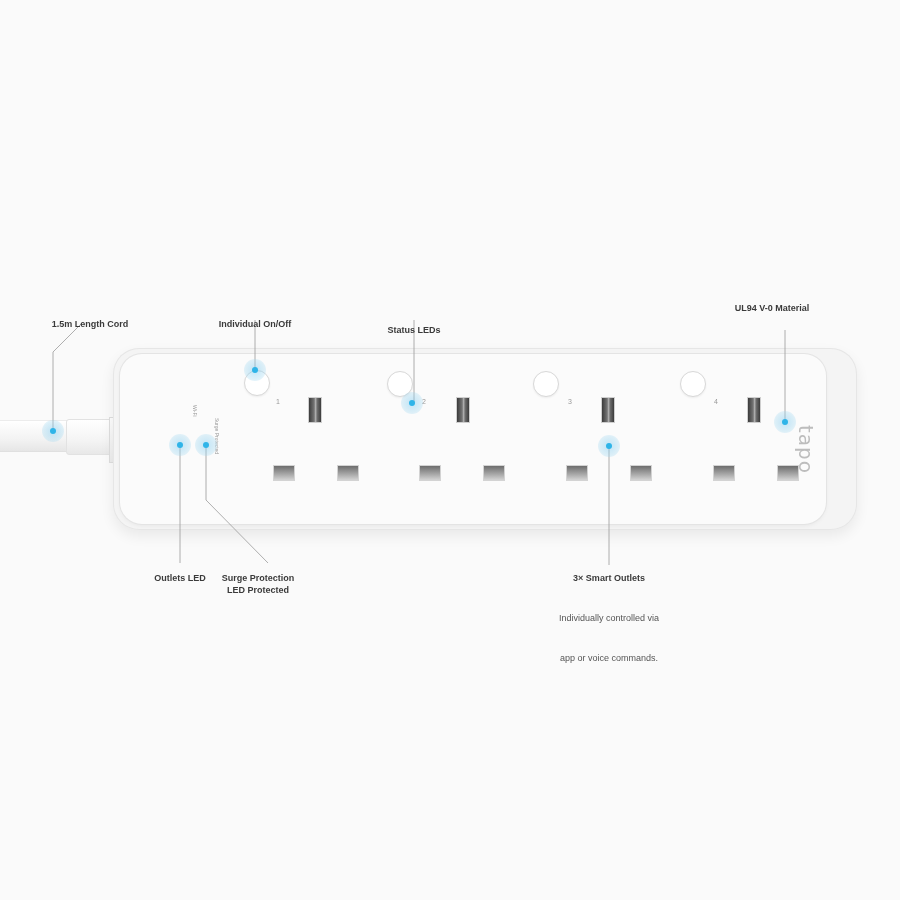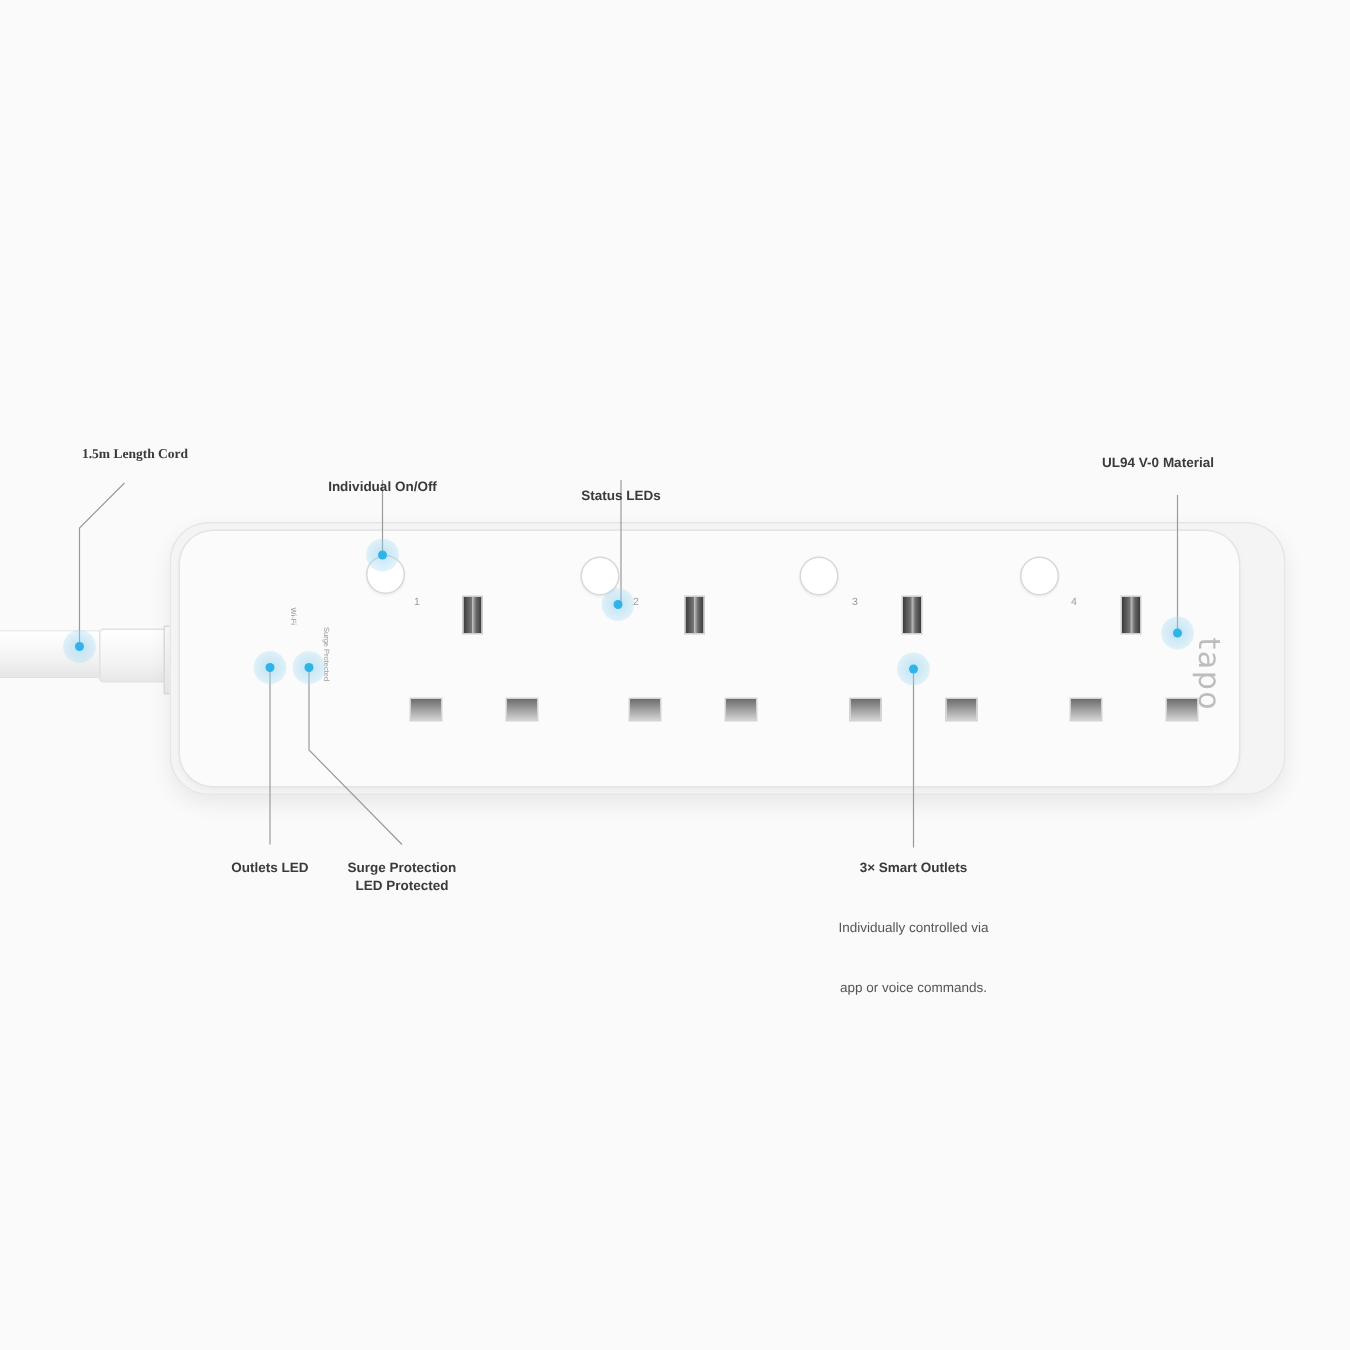--- a/index.html
+++ b/index.html
@@ -127,26 +127,26 @@
 </svg>
 
 <div class="dot" style="left:53px; top:431px;"></div>
 <div class="dot" style="left:255px; top:370px;"></div>
 <div class="dot" style="left:412px; top:403px;"></div>
 <div class="dot" style="left:785px; top:422px;"></div>
 <div class="dot" style="left:180px; top:445px;"></div>
 <div class="dot" style="left:206px; top:445px;"></div>
 <div class="dot" style="left:609px; top:446px;"></div>
 
-<div class="label" style="left:40px; top:296px; width:100px;font-family:Liberation Serif, serif;">1.5m Length Cord</div>
+<div class="label" style="left:40px; top:318px; width:100px;">1.5m Length Cord</div>
 <div class="label" style="left:205px; top:318px; width:100px;">Individual On/Off</div>
 <div class="label" style="left:364px; top:302px; width:100px;margin-top:22px;">Status LEDs</div>
 <div class="label" style="left:712px; top:302px; width:120px;">UL94 V-0 Material</div>
 <div class="label" style="left:130px; top:572px; width:100px;">Outlets LED</div>
-<div class="label" style="left:218px; top:572px; width:100px;">
+<div class="label" style="left:208px; top:572px; width:100px;">
   <div>Surge Protection</div>
   <div>LED Protected</div>
 </div>
 <div class="label" style="left:544px; top:572px; width:130px;">
   <div>3× Smart Outlets</div>
   <div class="sub">Individually controlled via</div>
   <div class="sub">app or voice commands.</div>
 </div>
 
 </body></html>

